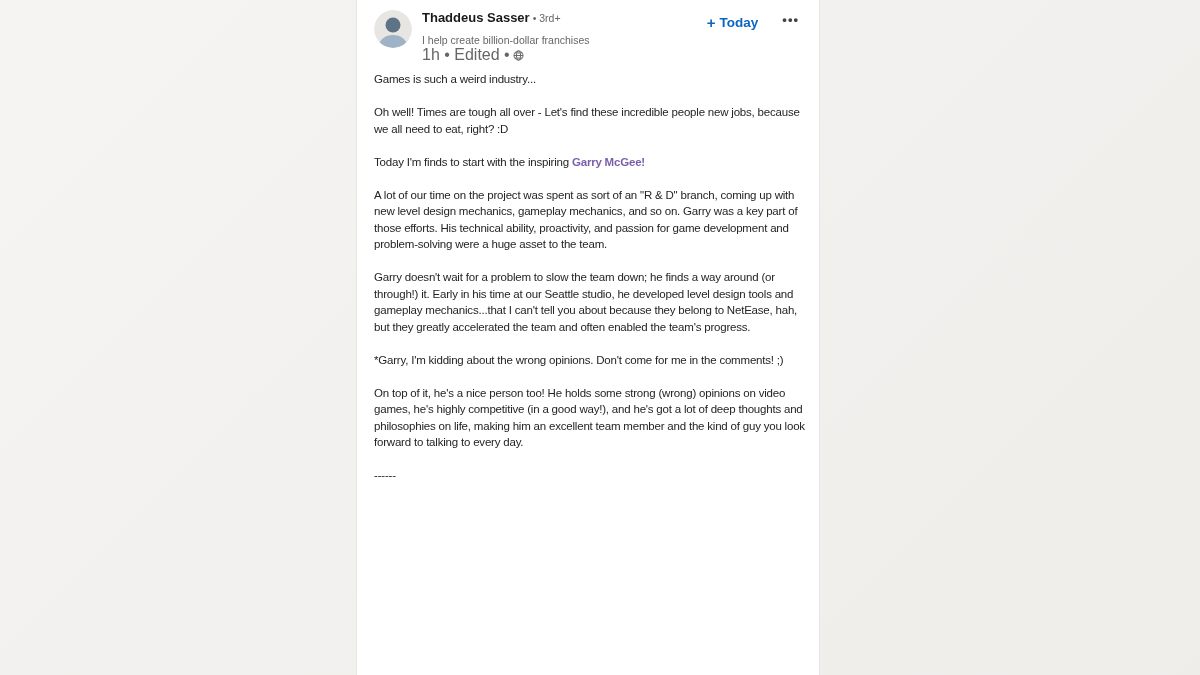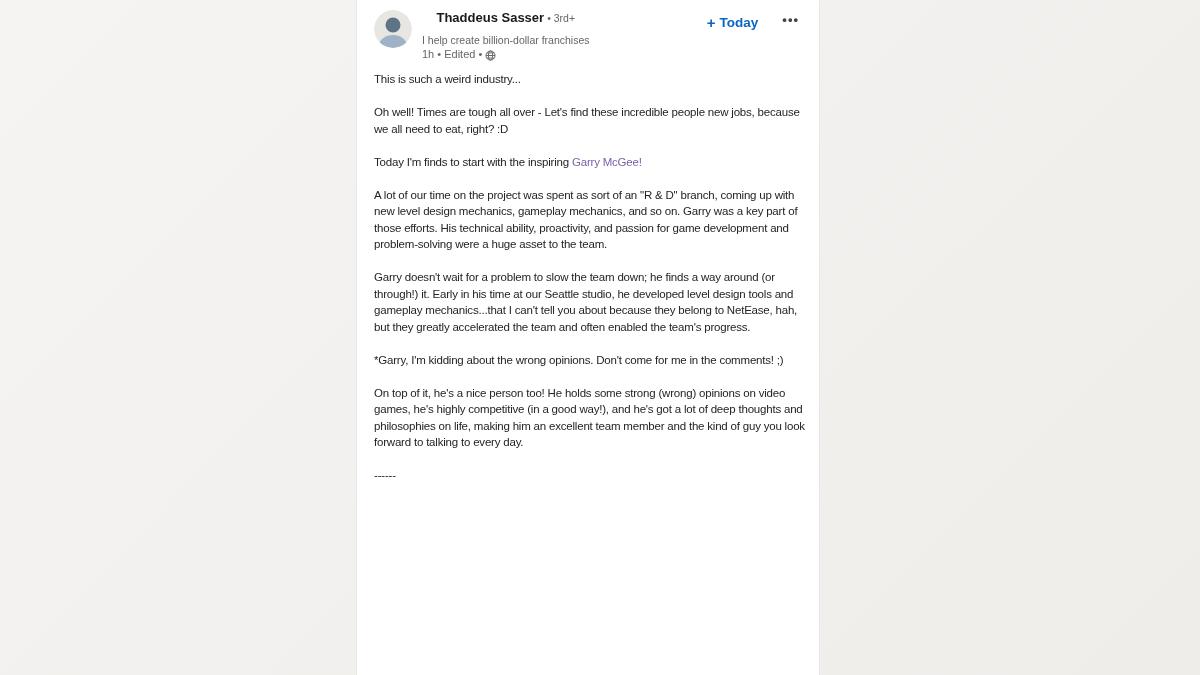--- a/index.html
+++ b/index.html
@@ -19,43 +19,43 @@
     border-left: 1px solid #e8e7e5;
     border-right: 1px solid #e8e7e5;
     padding: 10px 17px 0 17px;
     overflow: hidden;
   }
 
   
   .post-header { display: flex; align-items: flex-start; gap: 10px; position: relative; }
   .avatar-wrap { width: 38px; height: 38px; flex: 0 0 38px; border-radius: 50%; overflow: hidden; cursor: pointer; }
   .author-block { padding-top: 1px; min-width: 0; }
-  .author-name-row { font-size: 13px; font-weight: 700; color: #191919; line-height: 14px; white-space: nowrap; text-align: center; }
+  .author-name-row { font-size: 13px; font-weight: 700; color: #191919; line-height: 14px; white-space: nowrap; }
   .author-degree { font-size: 10.5px; font-weight: 400; color: #666666; margin-left: 3px; }
   .author-headline { font-size: 10.5px; color: #666666; line-height: 13px; margin-top: 9px; white-space: nowrap; }
-  .author-meta-row { font-size: 11px; color: #666666; line-height: 13px; margin-top: 1px; display: flex; align-items: center; gap: 3px; }
+  .author-meta-row { font-size: 16px; color: #666666; line-height: 13px; margin-top: 1px; display: flex; align-items: center; gap: 3px; }
   .globe-icon-svg { display: inline-block; margin-top: 1px; }
 
   .post-actions { position: absolute; top: 3px; right: 1px; display: flex; align-items: flex-start; gap: 18px; }
   .follow-button { color: #0a66c2; font-size: 13.5px; font-weight: 700; cursor: pointer; display: flex; align-items: center; gap: 4px; background: none; border: none; padding: 2px 4px; font-family: "Liberation Sans", sans-serif; }
   .follow-plus { font-size: 15px; font-weight: 700; line-height: 13px; }
   .overflow-button { color: #454545; font-size: 13px; font-weight: 700; letter-spacing: 1px; cursor: pointer; background: none; border: none; padding: 2px 2px; line-height: 10px; font-family: "Liberation Sans", sans-serif; }
 
   
   .post-body { margin-top: 10px; }
   .para {
     margin: 0 0 16.5px 0;
     width: 433px;
     font-size: 11.5px;
     letter-spacing: -0.2px;
     line-height: 16.5px;
     color: #242424;
     word-wrap: break-word;
   }
-  .mention { color: #7a5fa8; font-weight: 400; cursor: pointer; }
+  .mention { color: #7a5fa8; font-weight: 700; cursor: pointer; }
 </style>
 </head>
 <body>
 
 <div class="stage">
   <article class="post-card">
 
     <header class="post-header">
       <div class="avatar-wrap">
         <svg width="38" height="38" viewBox="0 0 38 38">
@@ -90,21 +90,21 @@
       <div class="post-actions">
         <button class="follow-button">
           <span class="follow-plus">+</span>
           <span>Today</span>
         </button>
         <button class="overflow-button">•••</button>
       </div>
     </header>
 
     <section class="post-body">
-        <p class="para"><span>This is such a weird industry...</span></p>
+        <p class="para"><span>Games is such a weird industry...</span></p>
         <p class="para"><span>Oh well! Times are tough all over - Let's find these incredible people new jobs, because we all need to eat, right? :D</span></p>
         <p class="para"><span>Today I'm finds to start with the inspiring </span><span class="mention">Garry McGee!</span></p>
         <p class="para"><span>A lot of our time on the project was spent as sort of an "R &amp; D" branch, coming up with new level design mechanics, gameplay mechanics, and so on. Garry was a key part of those efforts. His technical ability, proactivity, and passion for game development and problem-solving were a huge asset to the team.</span></p>
         <p class="para"><span>Garry doesn't wait for a problem to slow the team down; he finds a way around (or through!) it. Early in his time at our Seattle studio, he developed level design tools and gameplay mechanics...that I can't tell you about because they belong to NetEase, hah, but they greatly accelerated the team and often enabled the team's progress.</span></p>
         <p class="para"><span>*Garry, I'm kidding about the wrong opinions. Don't come for me in the comments! ;)</span></p>
         <p class="para"><span>On top of it, he's a nice person too! He holds some strong (wrong) opinions on video games, he's highly competitive (in a good way!), and he's got a lot of deep thoughts and philosophies on life, making him an excellent team member and the kind of guy you look forward to talking to every day.</span></p>
         <p class="para"><span>------</span></p>
       </section>
 
   </article>

